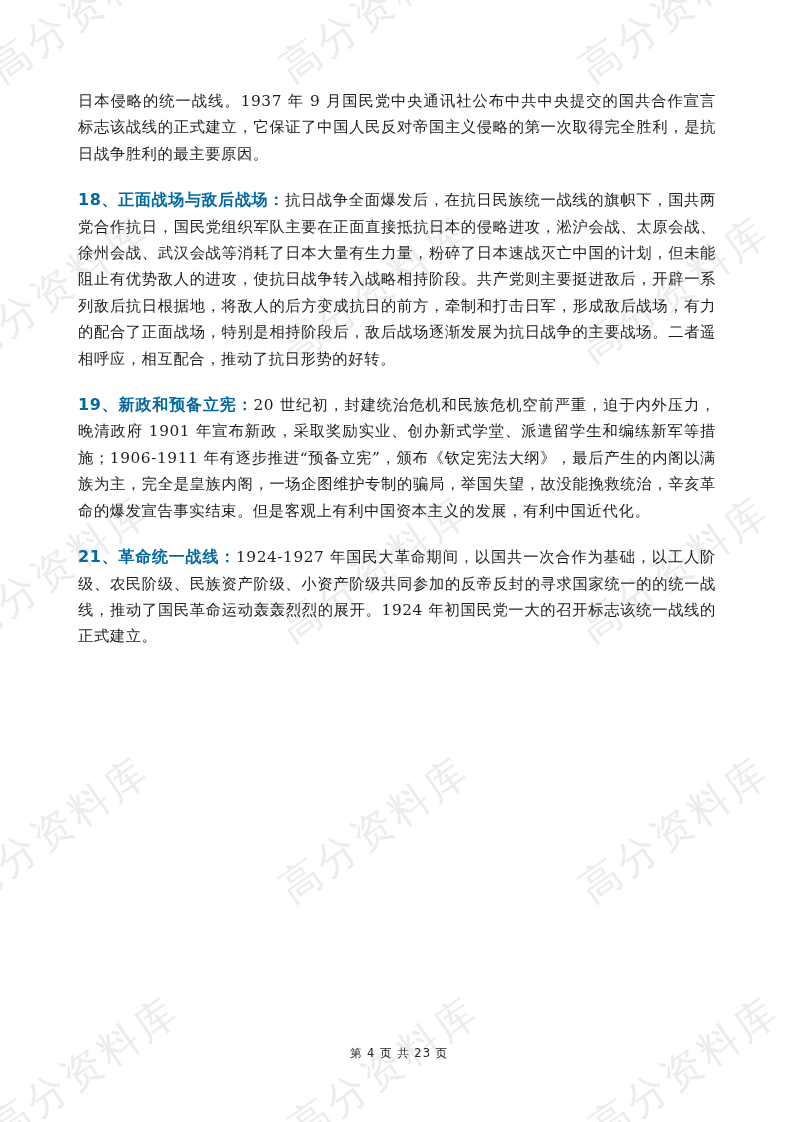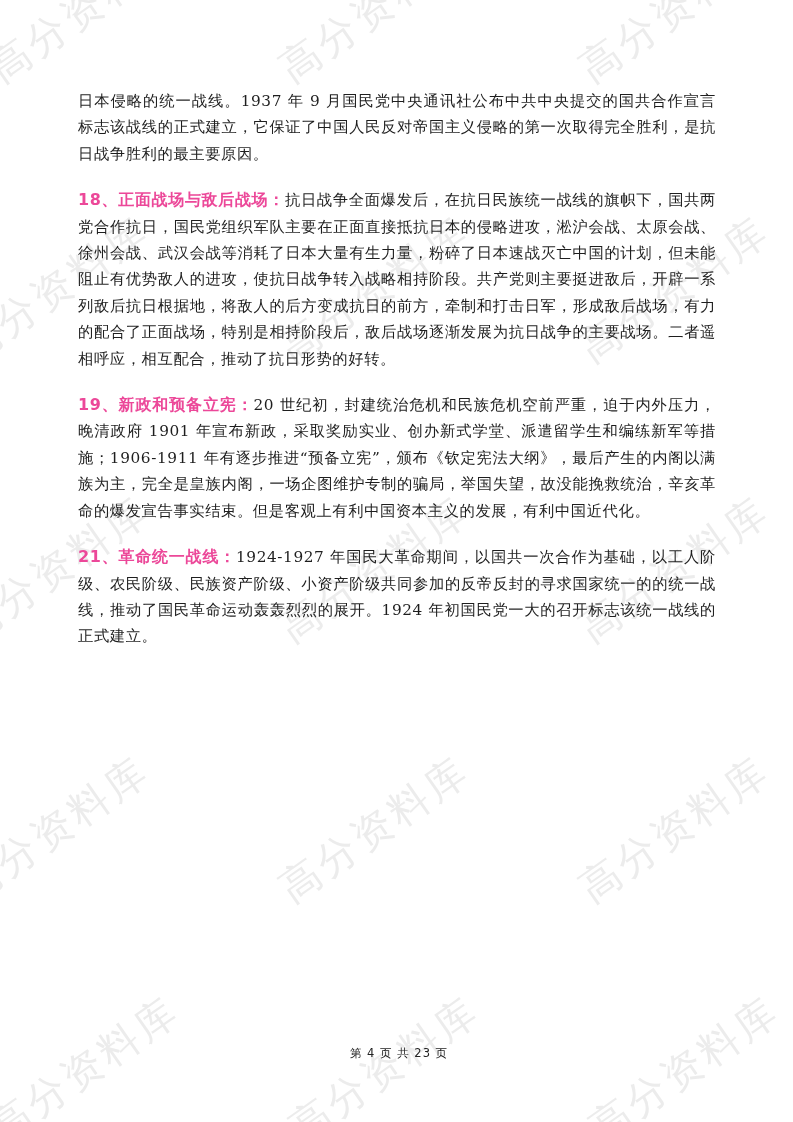--- a/index.html
+++ b/index.html
@@ -29,21 +29,21 @@
     line-height: 26.4px;
     text-align: justify;
     text-justify: inter-character;
     letter-spacing: 0.6px;
   }
   .para + .para { margin-top: 20px; }
   .term {
     font-family: "DejaVu Sans", "Liberation Sans", sans-serif;
     font-weight: bold;
     font-size: 16px;
-    color: #ec4899;
+    color: #0369a1;
   }
   .footer {
     position: absolute; left: 5px; right: 0; top: 1046px; text-align: center;
     font-family: "DejaVu Sans", "Liberation Sans", sans-serif;
     font-size: 11.5px; color: #222; letter-spacing: 1px; z-index: 1;
   }
 </style>
 </head>
 <body>
 

